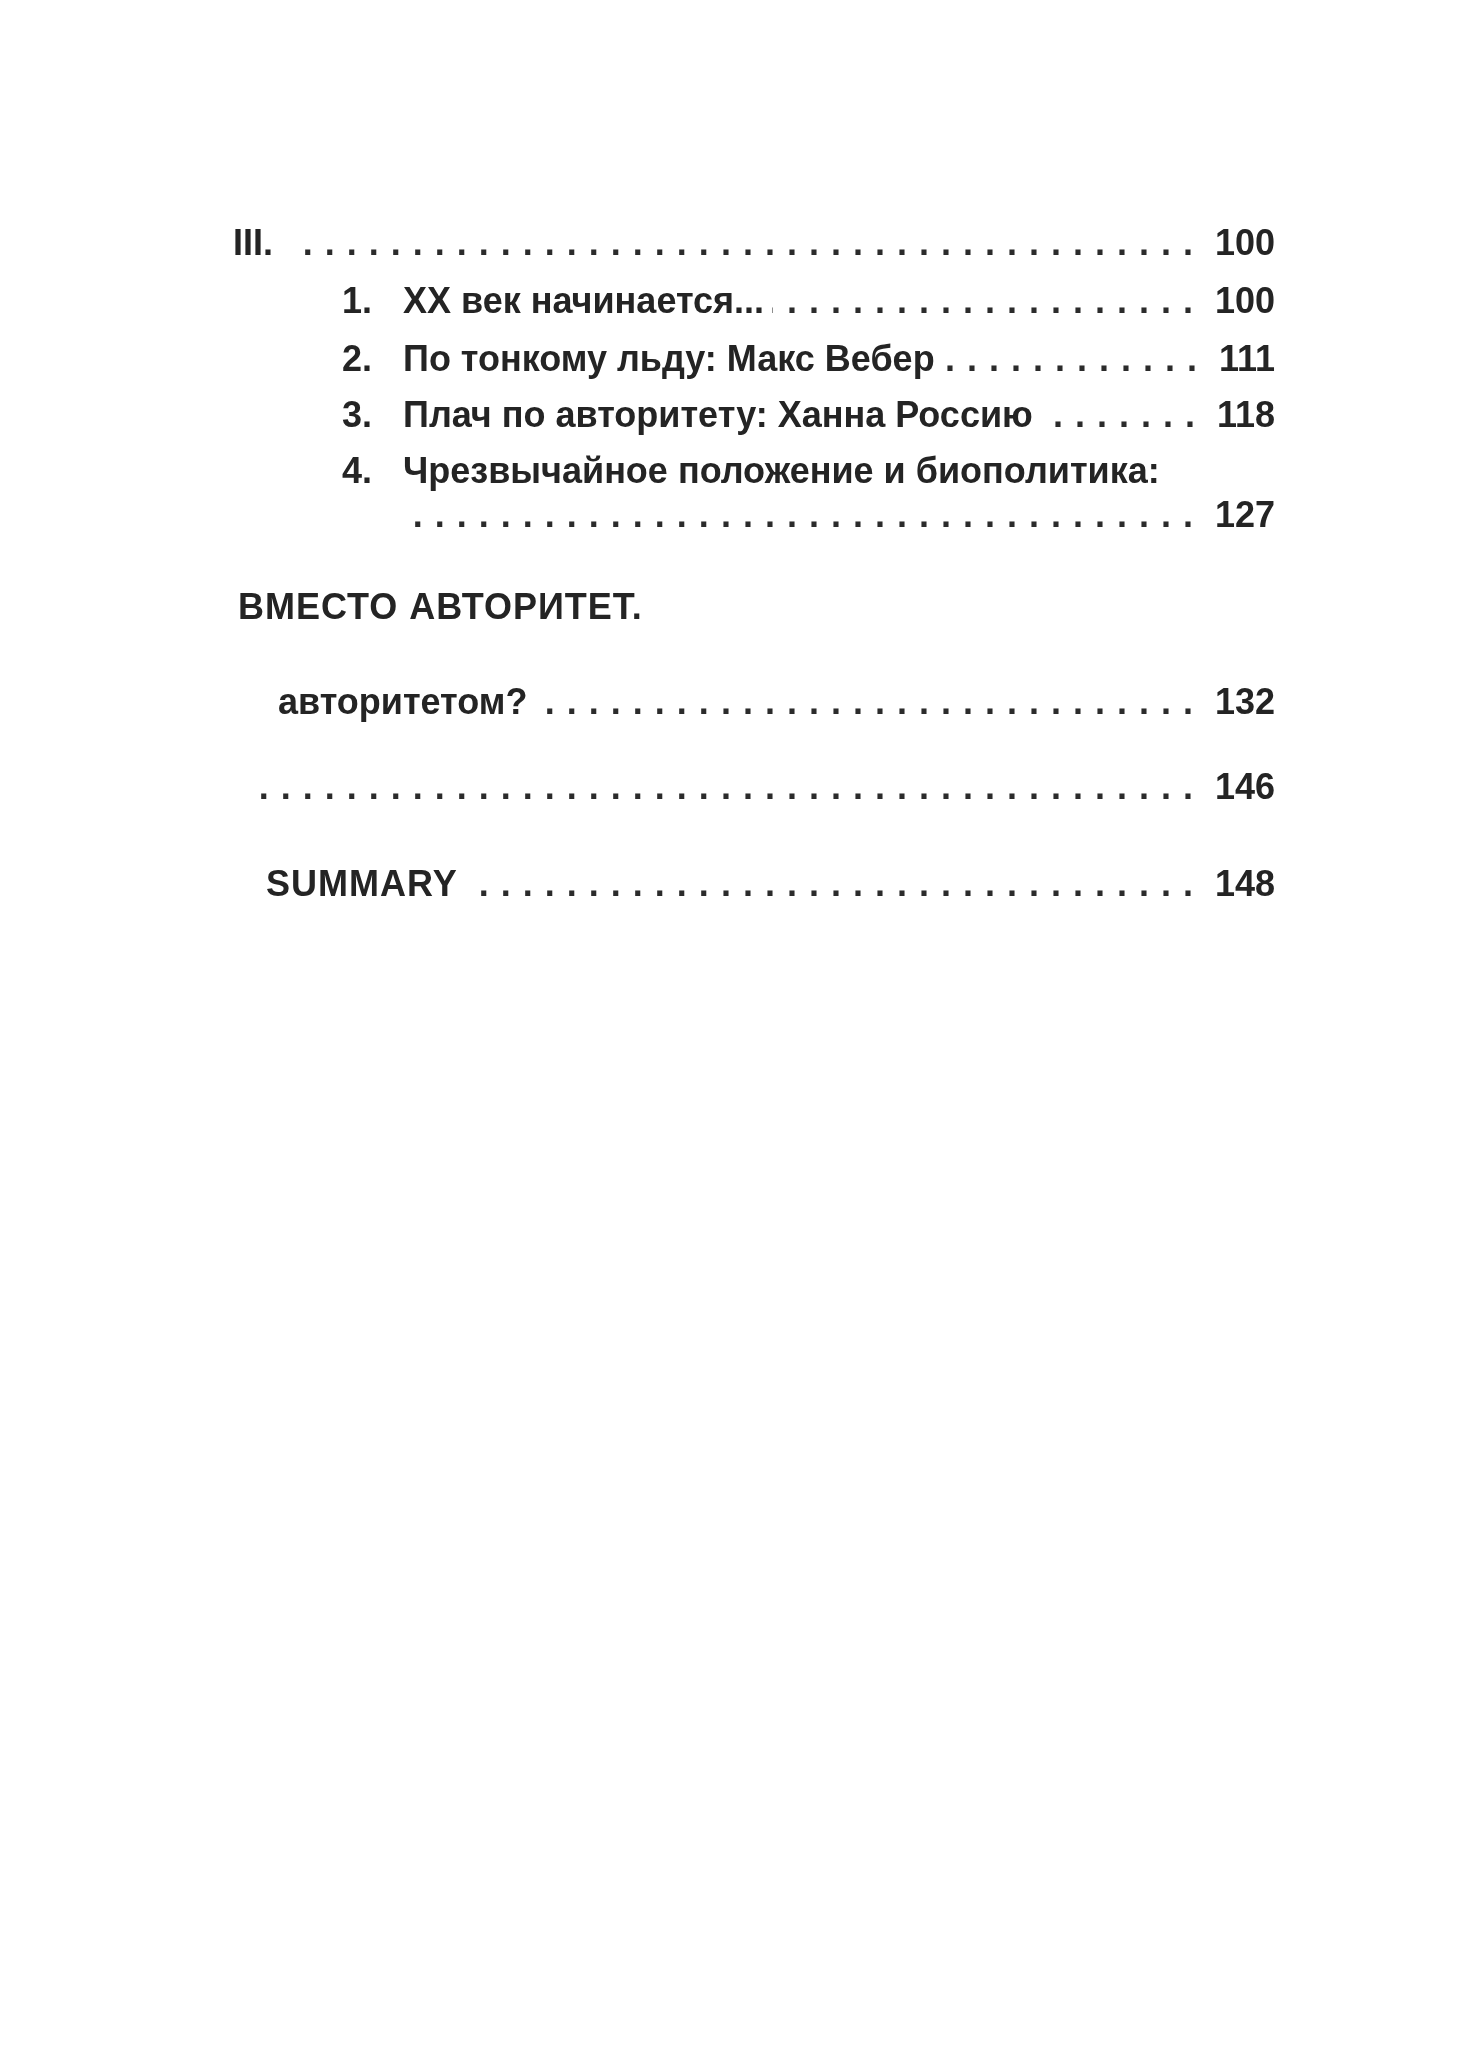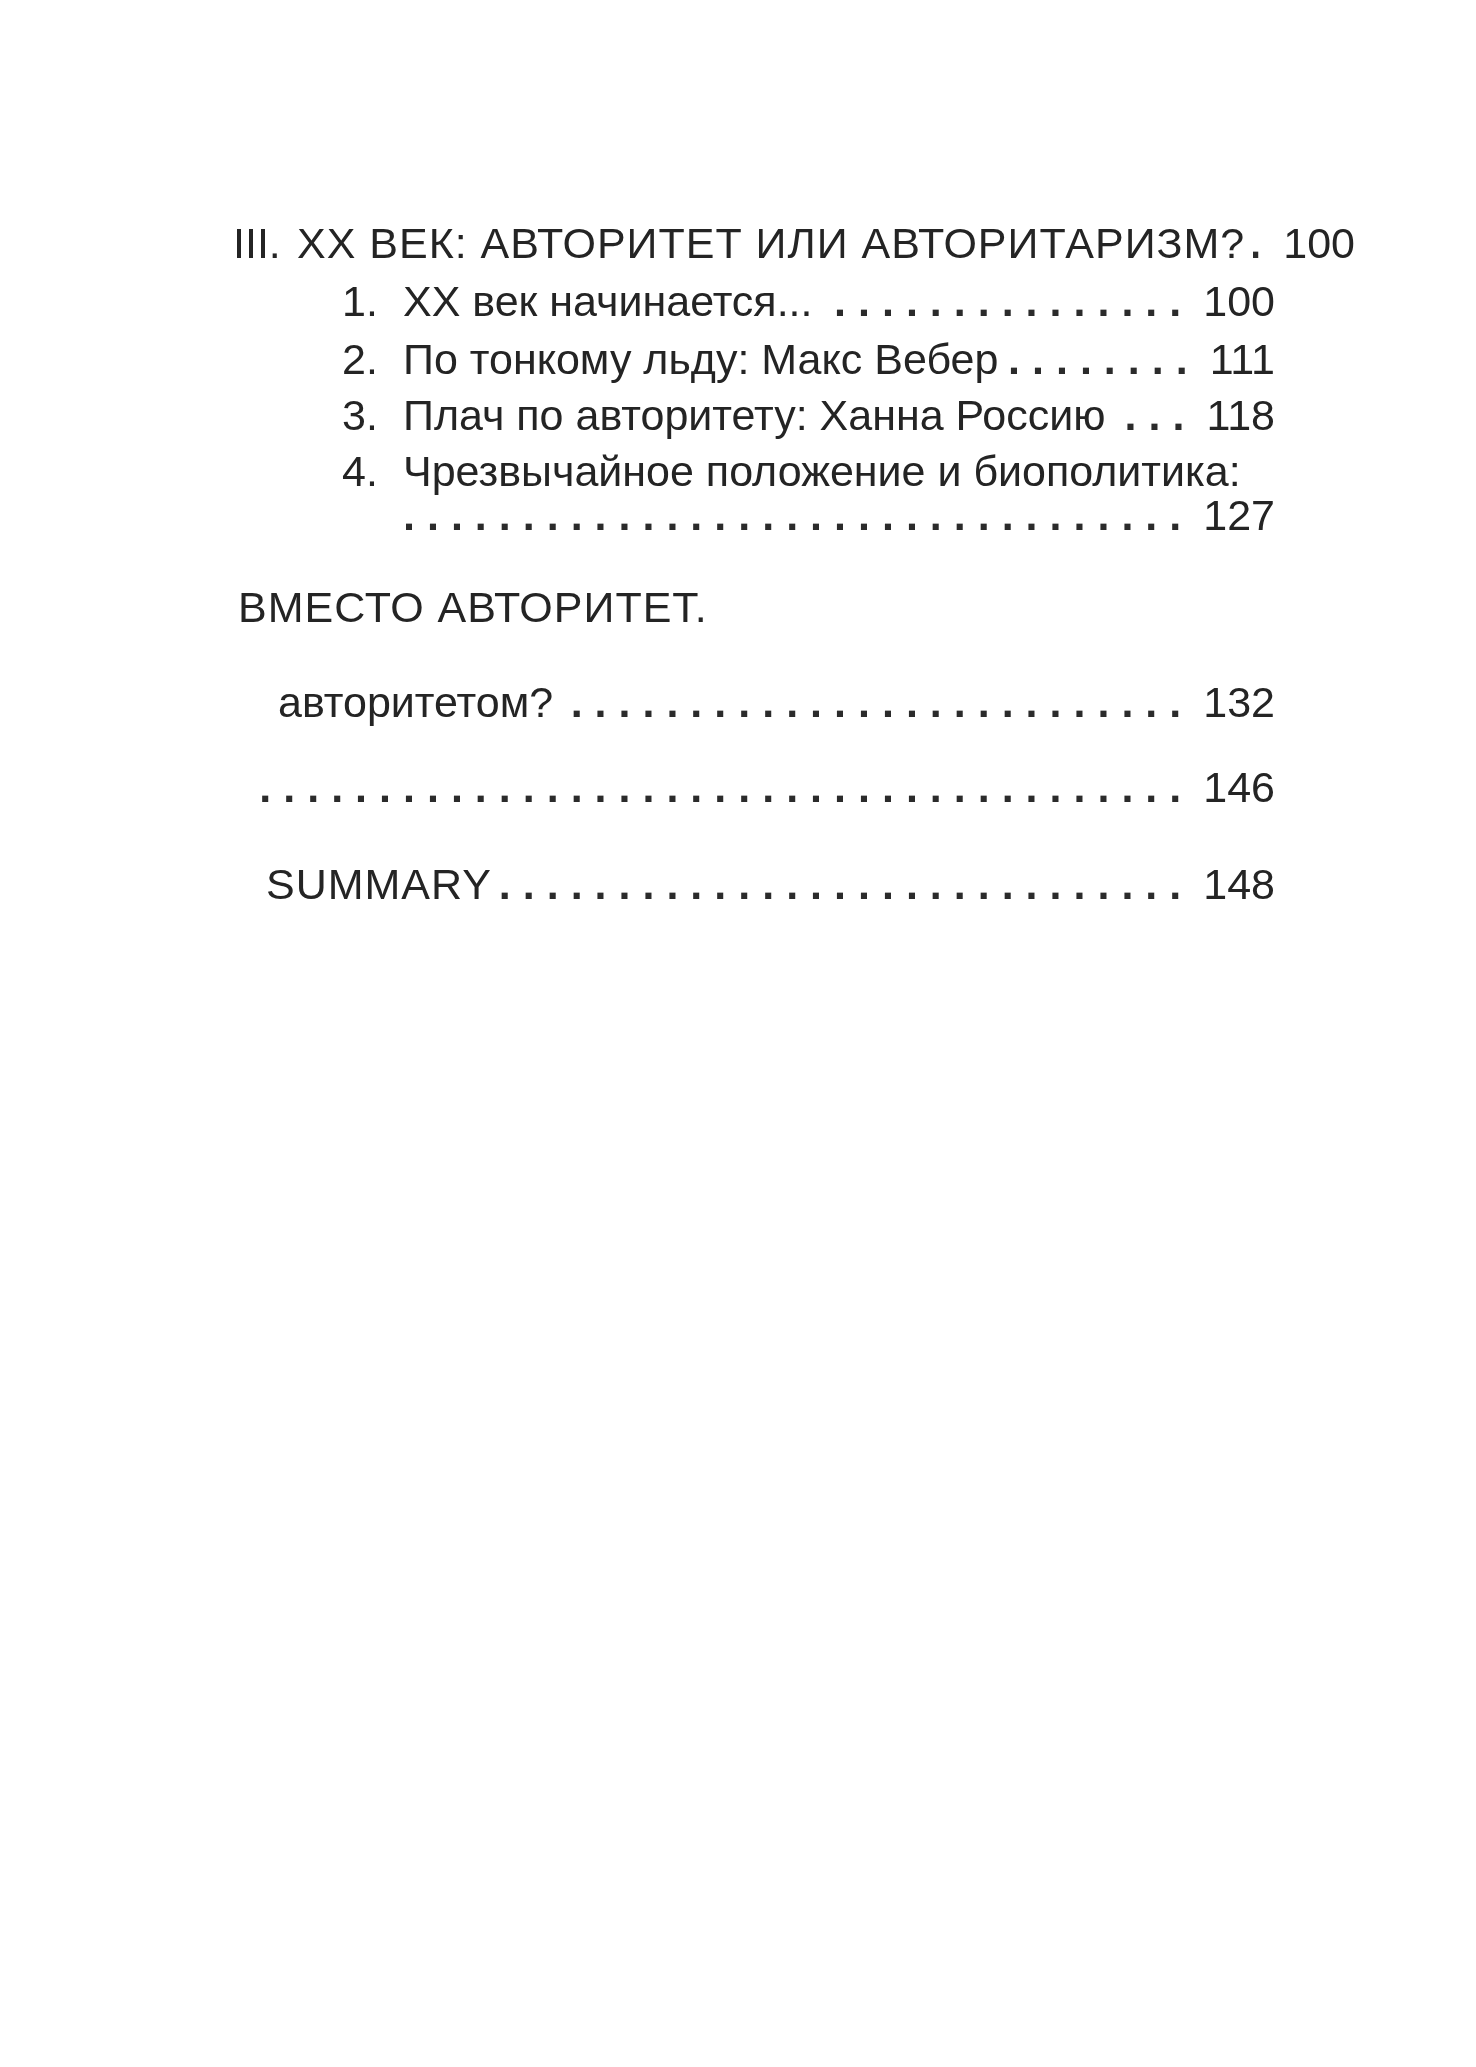--- a/index.html
+++ b/index.html
@@ -8,22 +8,23 @@
     background: #ffffff;
   }
   .page {
     position: relative;
     width: 1476px;
     height: 2067px;
     background: #ffffff;
     overflow: hidden;
     font-family: "Liberation Sans", sans-serif;
     color: #242424;
-    font-size: 43px;
+    font-size: 36px;
     line-height: 44px;
+    font-weight: bold;
   }
   .toc-row {
     position: absolute;
     display: flex;
     align-items: baseline;
     white-space: nowrap;
   }
   .toc-row.leaded { right: 201px; }
 
   .num {
@@ -69,21 +70,20 @@
   #row-reading  { top: 765px; left: 238px; }
   #row-summary  { top: 862px; left: 238px; margin-left: 28px; }
 </style>
 </head>
 <body>
 
 <div class="page">
 
   <div id="row-ch3" class="toc-row leaded">
     <span class="num chapter-num">III.</span>
-    <span class="title caps">XX ВЕК: АВТОРИТЕТ ИЛИ АВТОРИТАРИЗМ?</span>
     <span class="leader" aria-hidden="true"></span>
     <span class="pagenum">100</span>
   </div>
 
   <div id="row-sub1" class="toc-row leaded">
     <span class="num sub-num">1.</span>
     <span class="title">XX век начинается...</span>
     <span class="leader" aria-hidden="true"></span>
     <span class="pagenum">100</span>
   </div>

